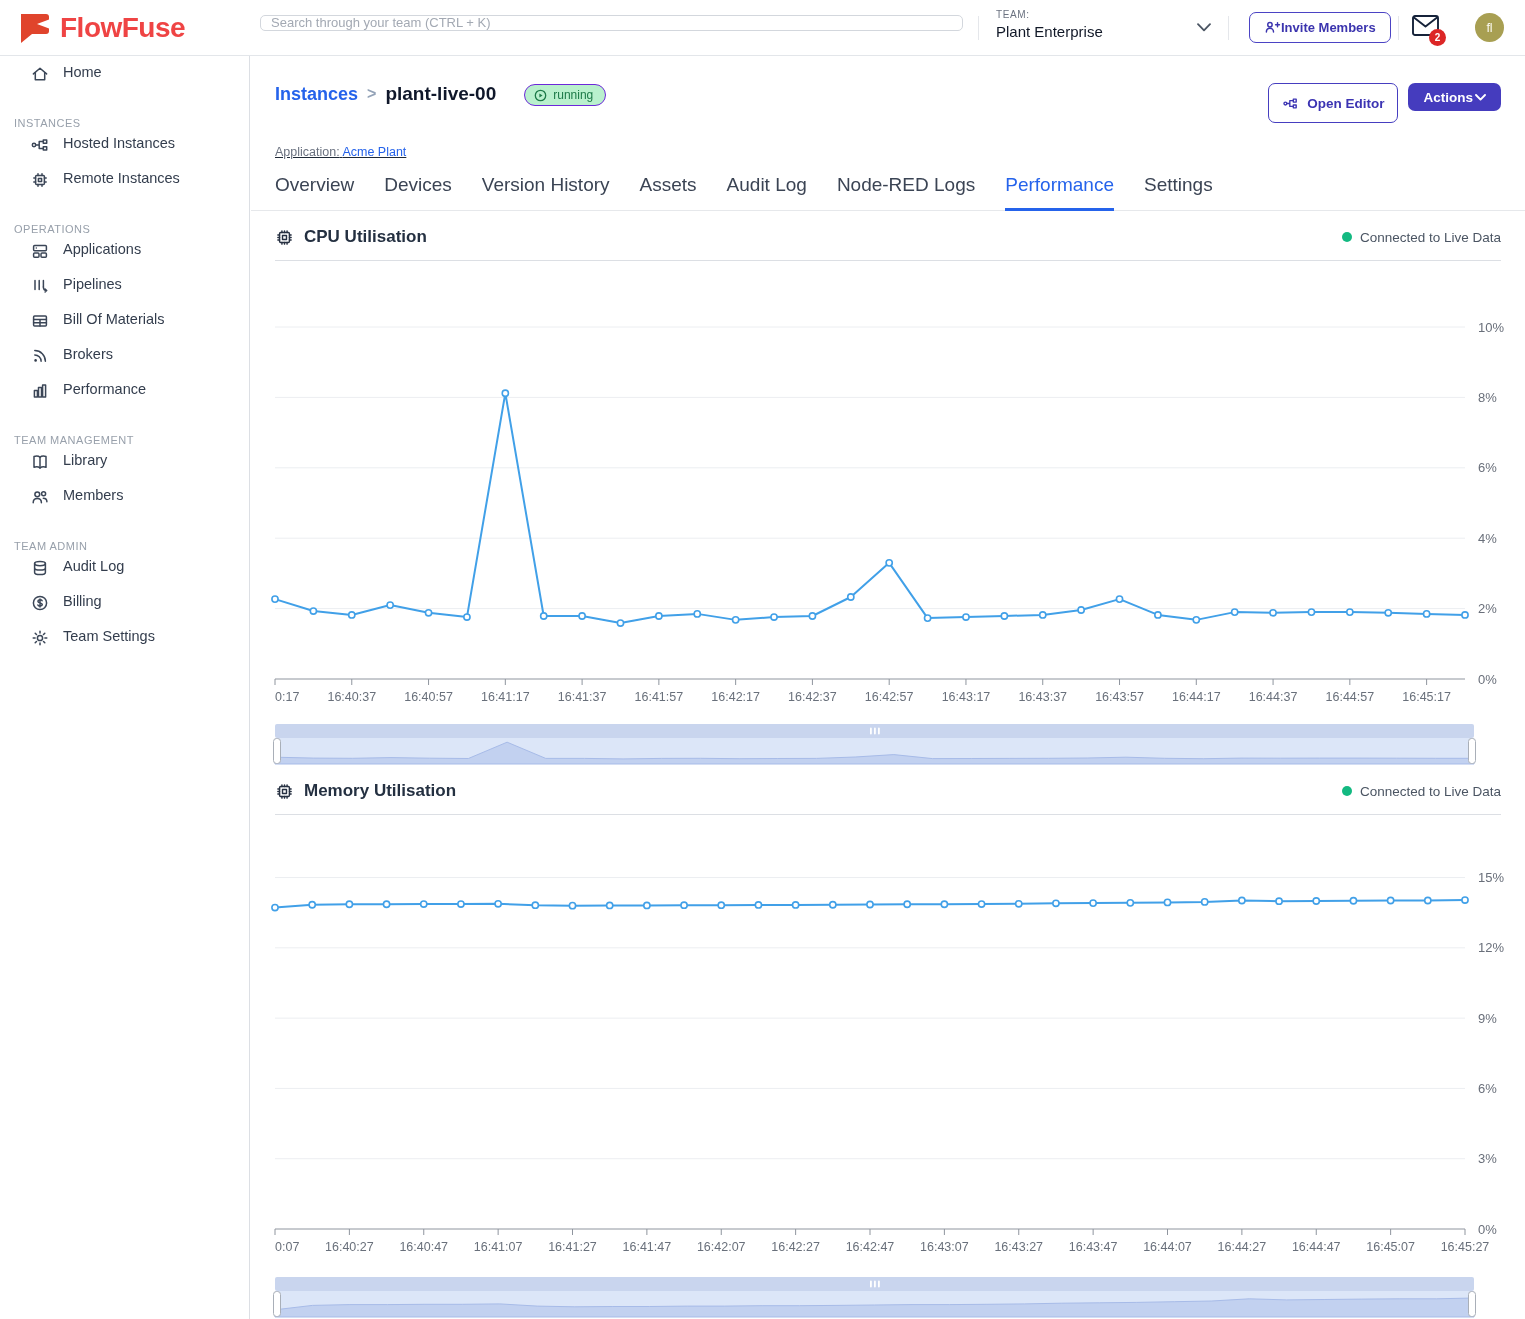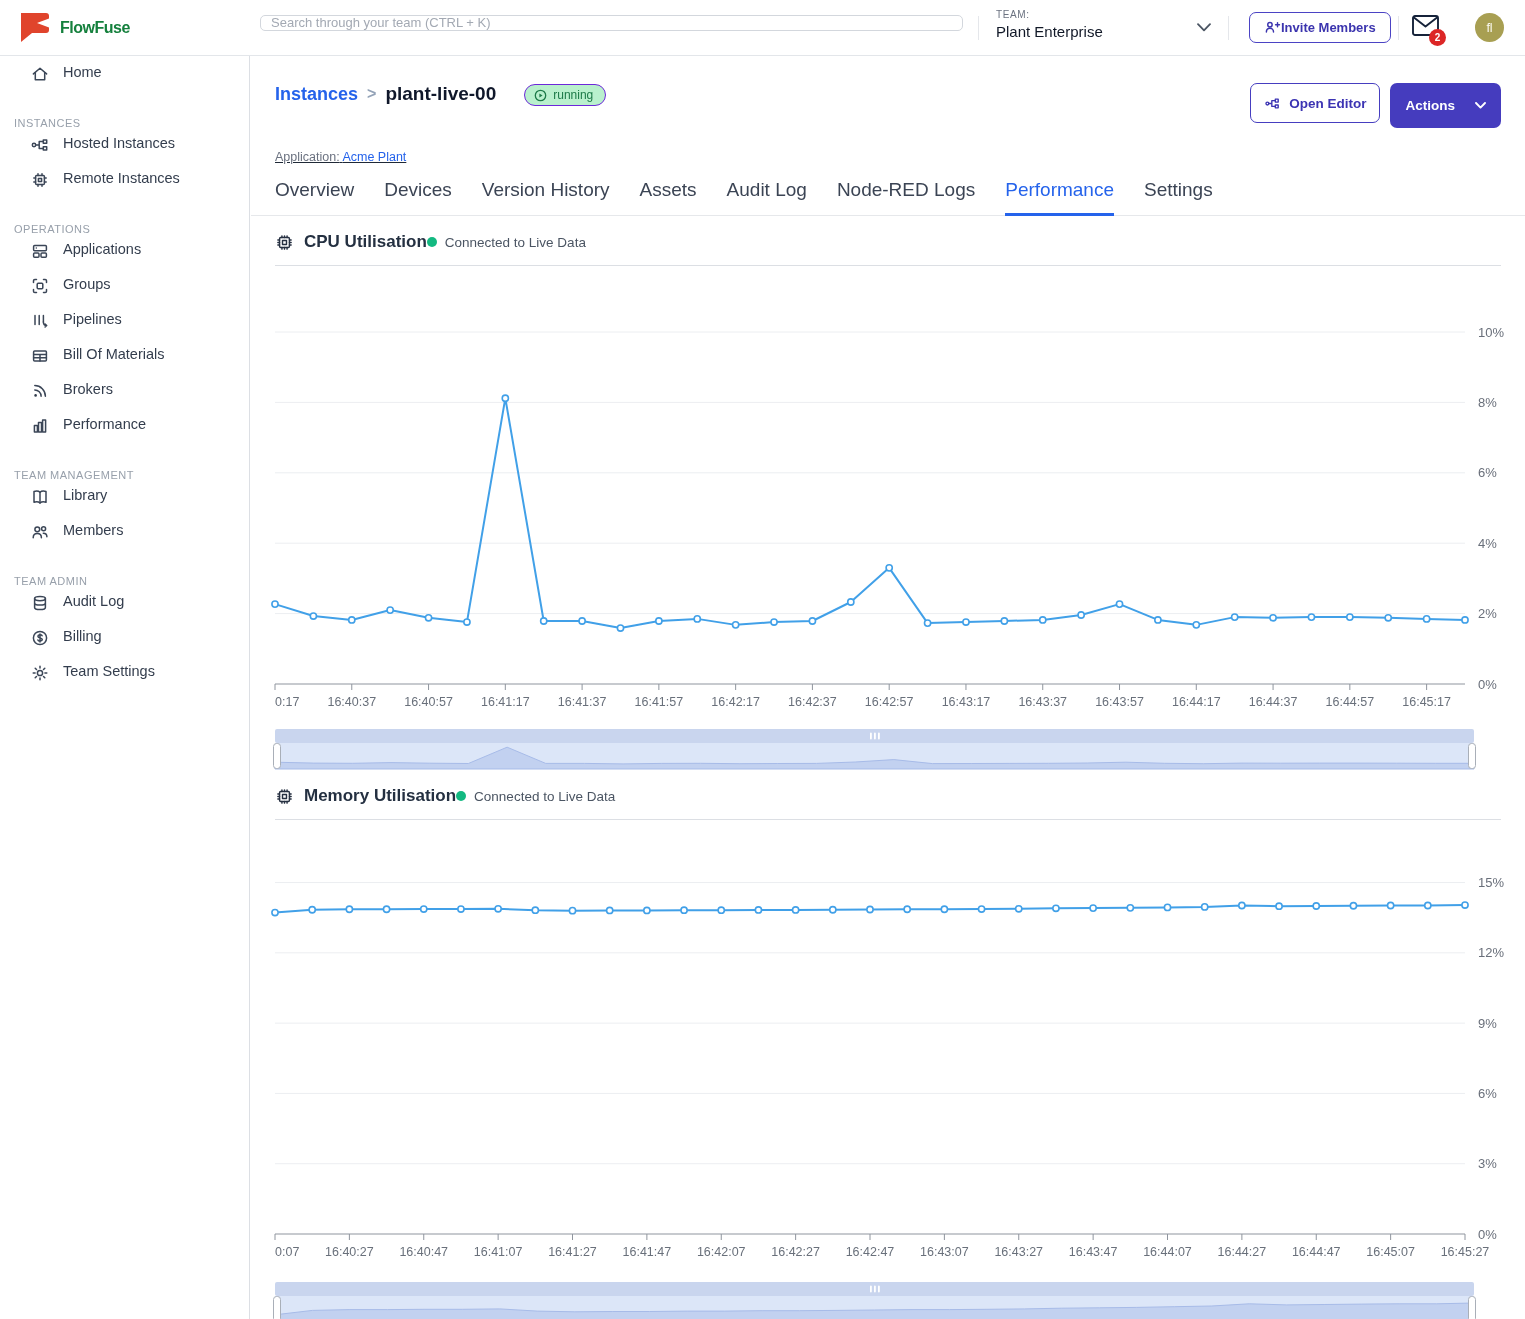--- a/index.html
+++ b/index.html
@@ -6,21 +6,21 @@
   body{
     width:1525px;height:1319px;position:relative;overflow:hidden;
     background:#ffffff;color:#1f2937;
     font-family:"Liberation Sans",sans-serif;
   }
   
   .topbar{position:absolute;left:0;top:0;width:1525px;height:55px;background:#fff;
     border-bottom:1px solid #e3e6ea;z-index:10;}
   .logo{position:absolute;left:18px;top:12px;display:flex;align-items:center;gap:8px;}
   .logo-mark{width:34px;height:31px;}
-  .logo-text{font-size:16px;font-weight:700;color:#15803d;letter-spacing:-0.5px;}
+  .logo-text{font-size:28px;font-weight:700;color:#ef4444;letter-spacing:-0.5px;}
   .searchbox{position:absolute;left:260px;top:13px;width:703px;height:16px;}
   .searchbox input{width:100%;height:100%;box-sizing:border-box;border:1px solid #d3d7dd;
     border-radius:5px;padding:0 10px;font-size:13px;color:#374151;outline:none;
     font-family:"Liberation Sans",sans-serif;}
   .searchbox input::placeholder{color:#a3a9b3;}
   .vdiv{position:absolute;top:16px;width:1px;height:24px;background:#e5e7eb;}
   .team-block{position:absolute;left:996px;top:9px;cursor:pointer;}
   .team-label{font-size:10px;color:#6b7280;letter-spacing:.6px;}
   .team-name{font-size:15px;color:#111827;margin-top:3px;}
   .team-chevron{position:absolute;left:1197px;top:23px;}
@@ -50,33 +50,33 @@
   .bc-sep{color:#94a3b8;margin:0 9px;font-weight:600;font-size:16px;}
   .bc-name{color:#0f172a;font-weight:800;font-size:19px;}
   .status-badge{margin-left:28px;display:inline-flex;align-items:center;gap:6px;
     padding:3px 12px 3px 9px;background:#b9f0cd;border:1px solid #6d28d9;border-radius:999px;
     color:#1d7a48;font-size:12px;margin-top:1px;}
   .status-badge svg{width:13px;height:13px;fill:none;stroke:#1d7a48;stroke-width:1.4;}
   .vh-spacer{flex:1;}
   .btn-open{height:40px;display:flex;align-items:center;gap:8px;padding:0 13px;background:#fff;
     border:1.6px solid #463ec0;border-radius:7px;color:#3c34b3;font-size:13.5px;font-weight:700;cursor:pointer;}
   .btn-open svg{width:17px;height:17px;fill:none;stroke:#3c34b3;stroke-width:1.6;stroke-linecap:round;stroke-linejoin:round;}
-  .btn-actions{height:45px;display:flex;align-items:center;gap:20px;padding:0 15px;margin-left:10px;
+  .btn-actions{height:28px;display:flex;align-items:center;gap:2px;padding:0 15px;margin-left:10px;
     background:#453cbe;border:none;border-radius:7px;color:#fff;font-size:13.5px;font-weight:700;cursor:pointer;}
   .app-line{margin-top:22px;font-size:12.5px;text-decoration:underline;}
   .app-label{color:#6b7280;}
   .app-name{color:#2563eb;cursor:pointer;}
   .tabbar{margin:15px -24px 0 -24px;padding:0 24px;border-bottom:1px solid #e6e8eb;
     display:flex;gap:30px;}
   .tab{padding-bottom:12px;font-size:19px;color:#3b4454;cursor:pointer;
     border-bottom:3px solid transparent;margin-bottom:-1px;}
   .tab.active{color:#2563eb;border-bottom-color:#2563eb;font-weight:400;}
   
   .chart-section{padding:0 24px;}
-  .section-head{display:flex;align-items:center;justify-content:flex-start;
+  .section-head{display:flex;align-items:center;justify-content:space-between;
     padding:16px 0 13px 0;border-bottom:1px solid #dcdfe4;}
   .sec-title{display:flex;align-items:center;gap:10px;}
   .sec-title svg{width:19px;height:19px;fill:none;stroke:#273142;stroke-width:1.5;stroke-linecap:round;stroke-linejoin:round;}
   .sec-title h2{margin:0;font-size:17px;font-weight:700;color:#243041;}
   .live{display:flex;align-items:center;gap:8px;font-size:13.5px;color:#4b5563;}
   .live-dot{width:10px;height:10px;border-radius:50%;background:#13b981;}
   svg.chart{display:block;width:1226px;height:500px;margin-top:4px;overflow:visible;}
   svg.chart text{font-family:"Liberation Sans",sans-serif;}
 </style>
 </head>
@@ -159,29 +159,20 @@
       <div class="side-item">
         <span class="icon">
           <svg viewBox="0 0 20 20">
             <rect x="3.6" y="4.4" width="12.8" height="5.4" rx="1"></rect>
             <path d="M6.3 7.1 h0.01"></path>
             <rect x="3.6" y="12" width="5.4" height="4.2" rx="1"></rect>
             <rect x="11" y="12" width="5.4" height="4.2" rx="1"></rect>
           </svg>
         </span>
         <span>Applications</span>
-      </div>
-      <div class="side-item">
-        <span class="icon">
-          <svg viewBox="0 0 20 20">
-            <rect x="7.2" y="7.2" width="5.6" height="5.6" rx="1"></rect>
-            <path d="M3.5 6.5 V4.8 Q3.5 3.5 4.8 3.5 H6.5 M13.5 3.5 H15.2 Q16.5 3.5 16.5 4.8 V6.5 M16.5 13.5 V15.2 Q16.5 16.5 15.2 16.5 H13.5 M6.5 16.5 H4.8 Q3.5 16.5 3.5 15.2 V13.5"></path>
-          </svg>
-        </span>
-        <span>Groups</span>
       </div>
       <div class="side-item">
         <span class="icon">
           <svg viewBox="0 0 20 20">
             <path d="M5 4.5 V13.5 M9.2 4.5 V13.5 M13.4 4.5 V11"></path>
             <path d="M13.4 11 c0 2.5 1 3.5 3.2 3.5 M15.1 13 l1.6 1.5 -1.6 1.5"></path>
           </svg>
         </span>
         <span>Pipelines</span>
       </div>

